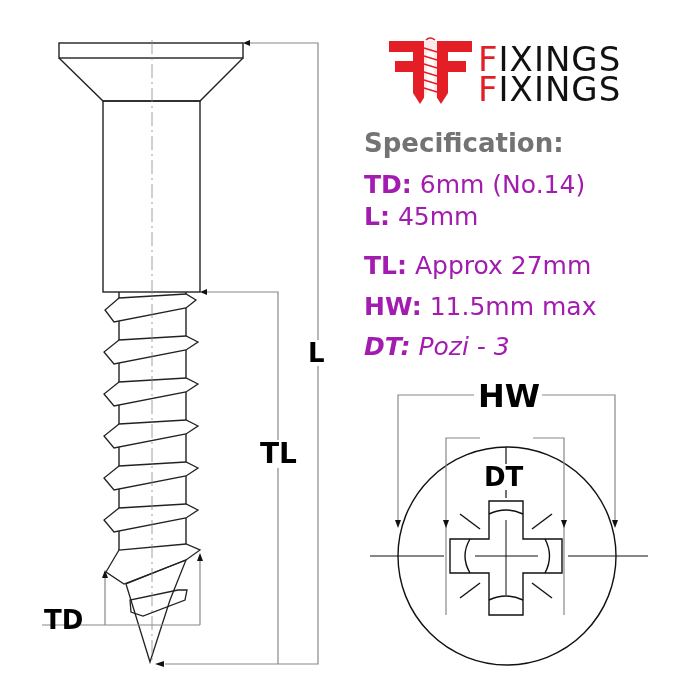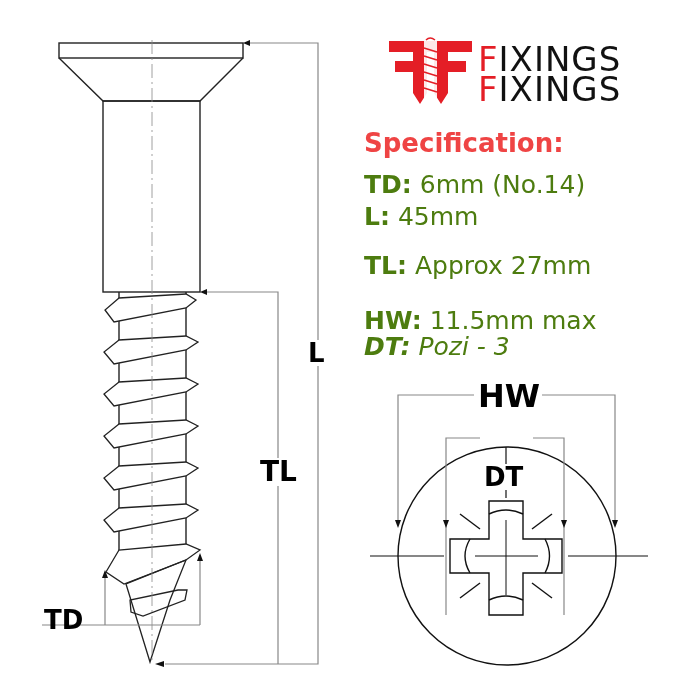--- a/index.html
+++ b/index.html
@@ -1,22 +1,22 @@
 <!DOCTYPE html>
 <html><head>
 <meta charset="utf-8">
 <style>
   html, body { margin:0; padding:0; background:#ffffff; }
   body { width:700px; height:700px; position:relative; overflow:hidden; font-family:"Liberation Sans", sans-serif; }
   svg { position:absolute; left:0; top:0; }
   .logo-text { position:absolute; left:478px; font-family:"DejaVu Sans", sans-serif; font-size:34px; letter-spacing:1px; color:#111; line-height:1; }
   .logo-text .first { color:#e41e26; }
-  .spec { position:absolute; left:364px; font-family:"DejaVu Sans", sans-serif; color:#4d7c0f; font-size:25px; line-height:1; white-space:nowrap; }
+  .spec { position:absolute; left:364px; font-family:"DejaVu Sans", sans-serif; color:#a21caf; font-size:25px; line-height:1; white-space:nowrap; }
   .spec b { font-weight:bold; }
-  .spec-title { position:absolute; left:364px; top:128px; font-family:"DejaVu Sans", sans-serif; font-weight:bold; font-size:26px; color:#ef4444; }
+  .spec-title { position:absolute; left:364px; top:128px; font-family:"DejaVu Sans", sans-serif; font-weight:bold; font-size:26px; color:#737373; }
   .dim-label { position:absolute; font-family:"DejaVu Sans", sans-serif; font-weight:bold; color:#000; line-height:1; background:#fff; padding:0 2px; }
 </style>
 </head>
 <body>
 
 <svg width="700" height="700" viewBox="0 0 700 700">
   <g stroke="#222" stroke-width="1.4" fill="none">
 
     <rect x="59" y="43" width="184" height="15"></rect>
 
@@ -111,20 +111,20 @@
   </g>
 </svg>
 
 <div class="logo-text" style="top:42px;"><span class="first">F</span><span>IXINGS</span></div>
 <div class="logo-text" style="top:72px;"><span class="first">F</span><span>IXINGS</span></div>
 
 <div class="spec-title">Specification:</div>
 <div class="spec" style="top:172px;"><b>TD:</b> <span>6mm (No.14)</span></div>
 <div class="spec" style="top:204px;"><b>L:</b> <span>45mm</span></div>
 <div class="spec" style="top:253px;"><b>TL:</b> <span>Approx 27mm</span></div>
-<div class="spec" style="top:308px;"><b>HW:</b> <span>11.5mm max</span></div>
+<div class="spec" style="top:294px;"><b>HW:</b> <span>11.5mm max</span></div>
 <div class="spec" style="top:334px;font-style:italic;"><b>DT:</b> <span>Pozi - 3</span></div>
 
 <div class="dim-label" style="left:306px; top:340px; font-size:26px;">L</div>
-<div class="dim-label" style="left:258px; top:458px; font-size:28px;">TL</div>
+<div class="dim-label" style="left:258px; top:440px; font-size:28px;">TL</div>
 <div class="dim-label" style="left:42px; top:596px; font-size:26px; background:transparent;margin-top:11px;">TD</div>
 <div class="dim-label" style="left:476px; top:380px; font-size:32px;">HW</div>
 <div class="dim-label" style="left:482px; top:423px; font-size:26px;margin-top:41px;">DT</div>
 
 </body></html>

